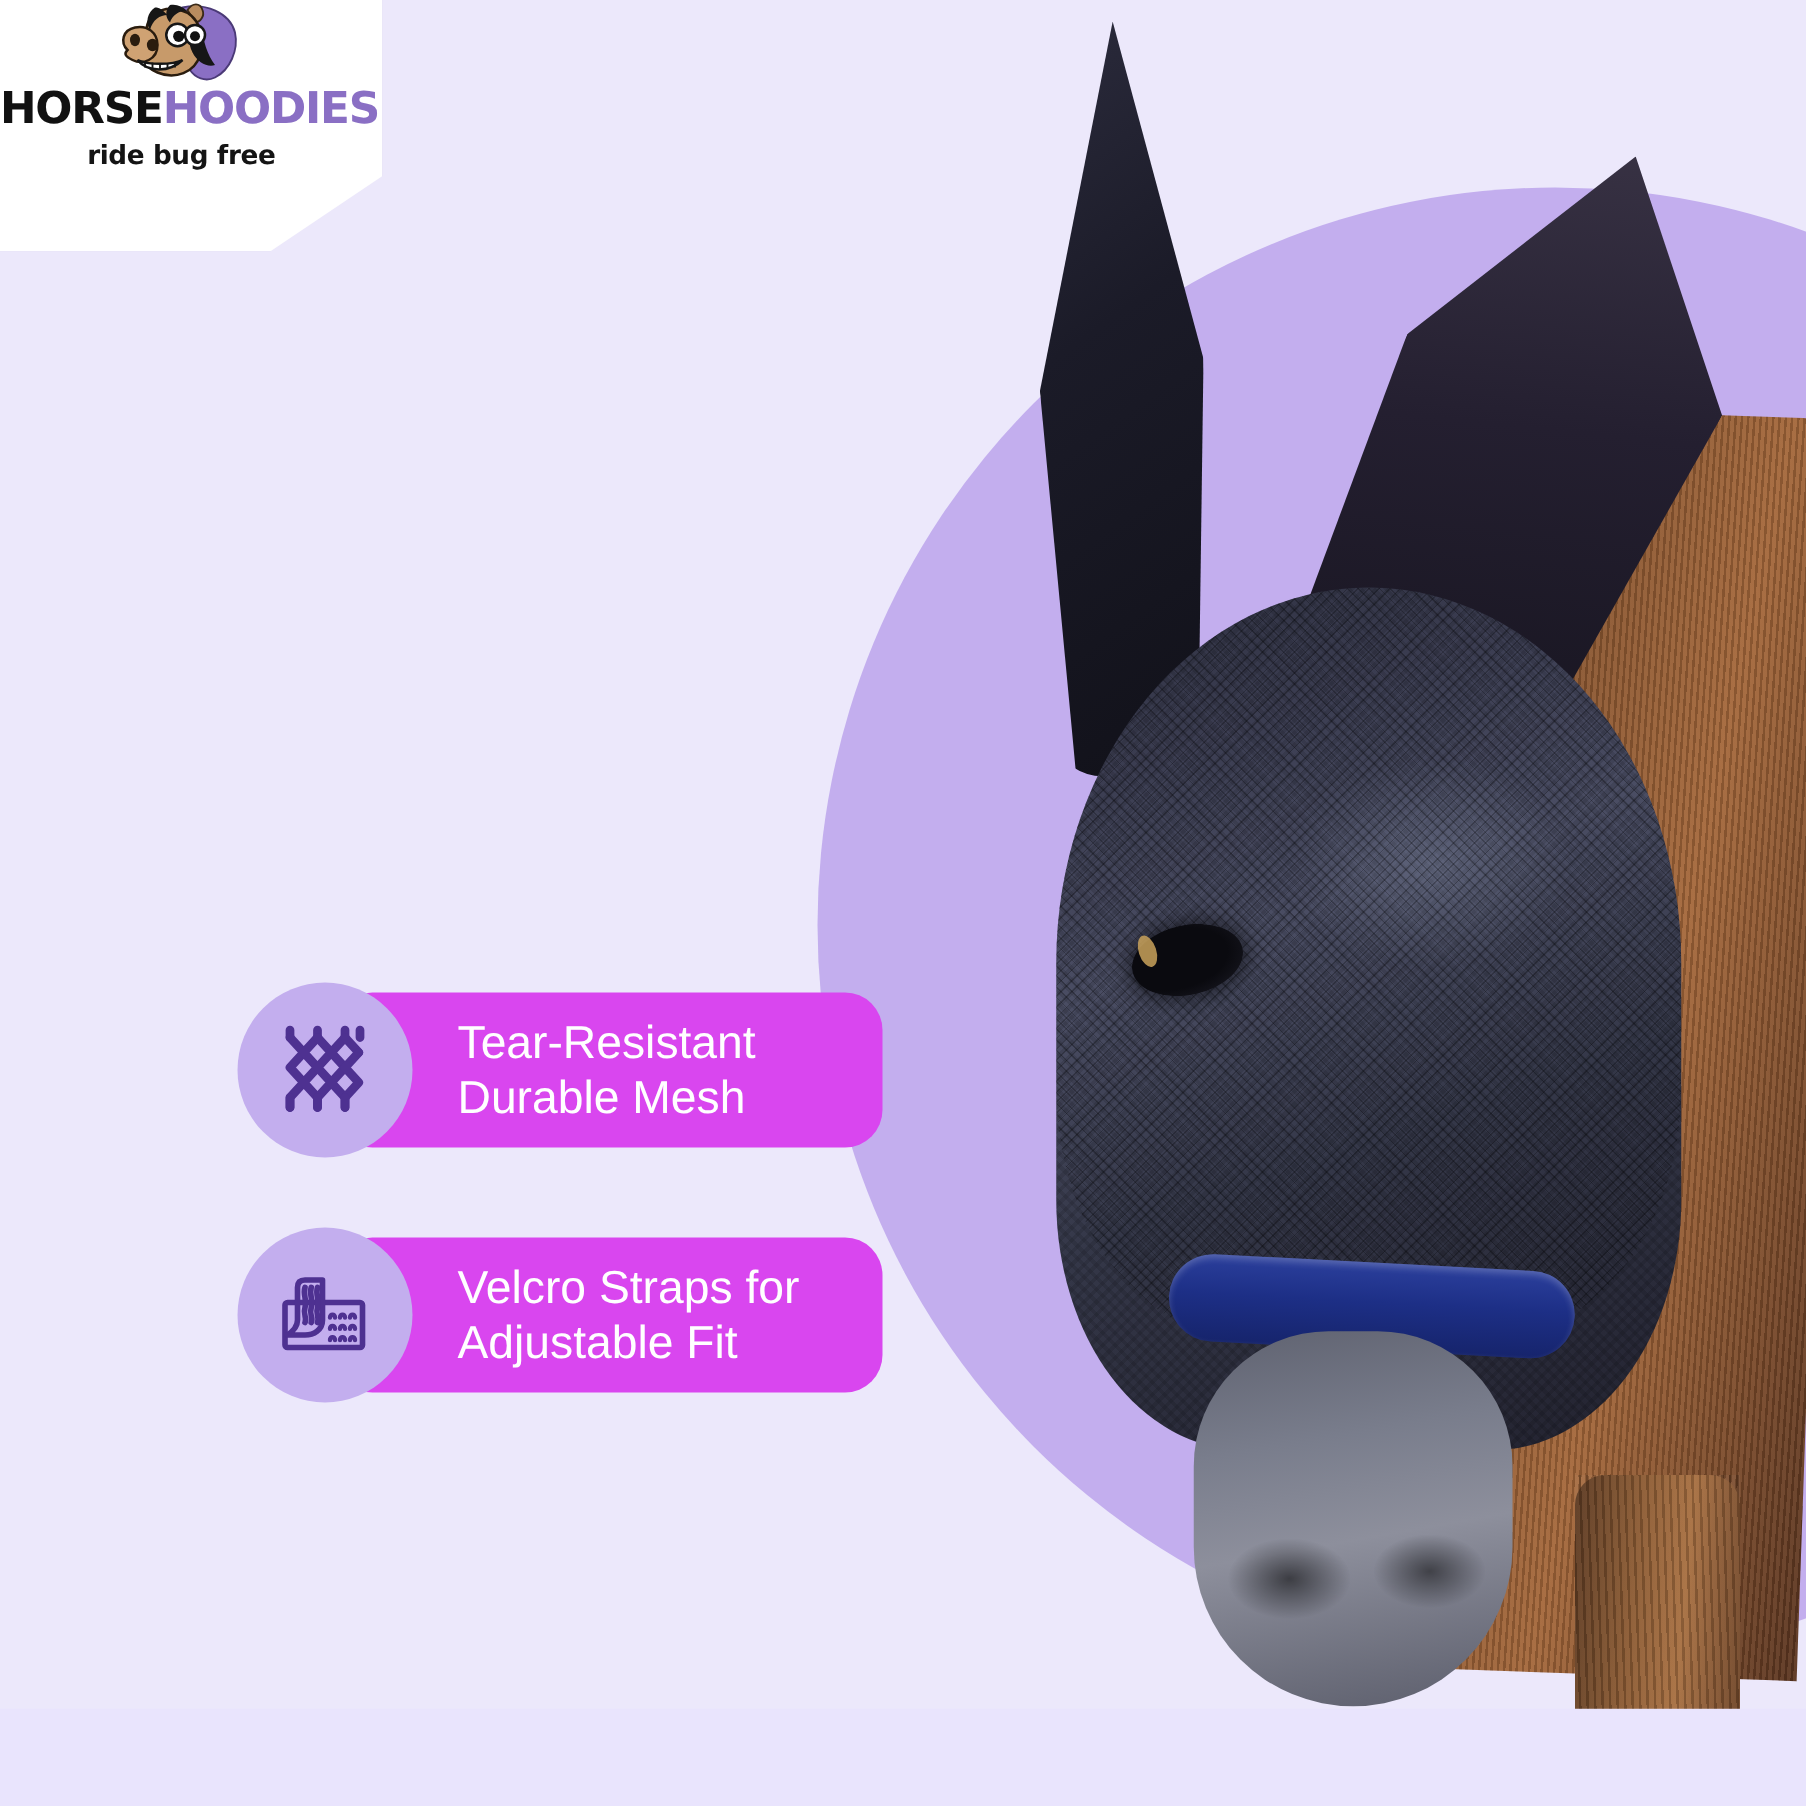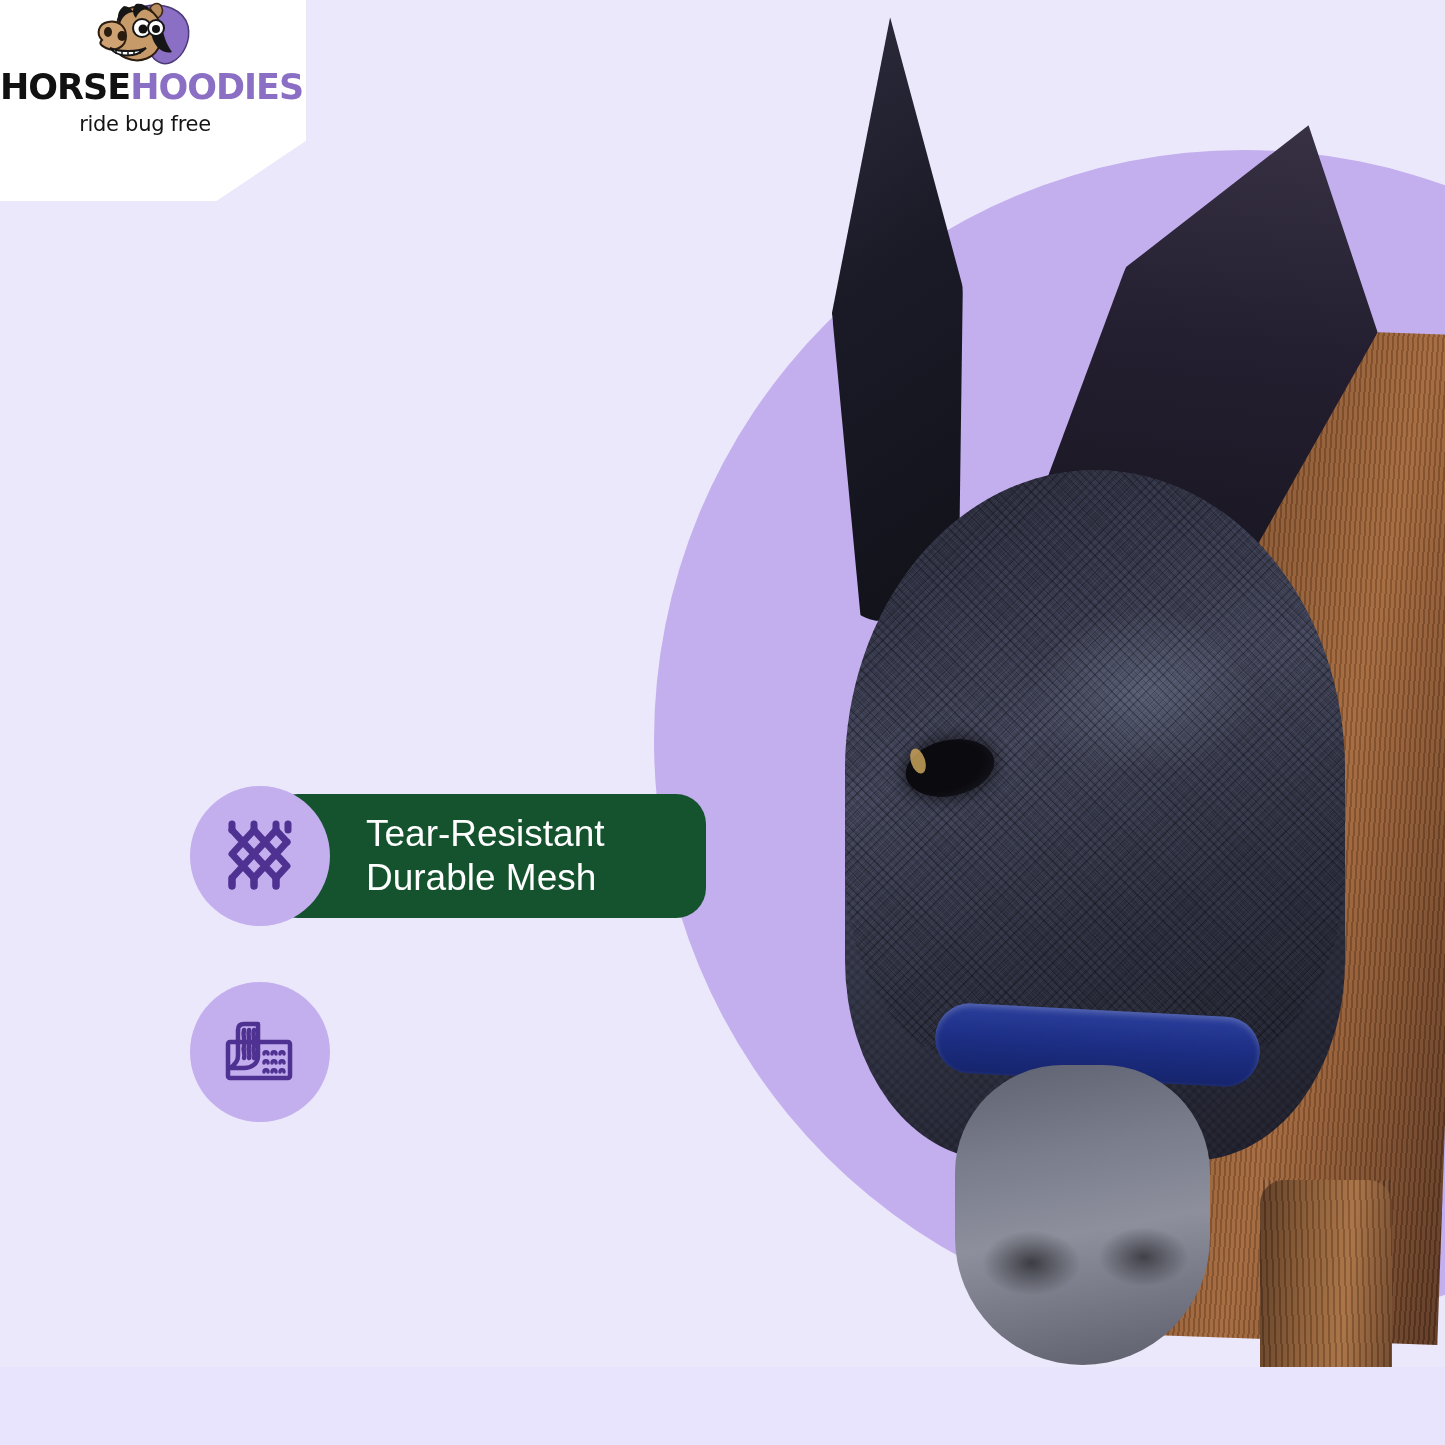--- a/index.html
+++ b/index.html
@@ -154,21 +154,21 @@
     font-size:35px;font-weight:bold;letter-spacing:-1px;
     font-family:"DejaVu Sans", sans-serif;
     white-space:nowrap;
     line-height:1;
   }
   .logo-word .blk{color:#111111;}
   .logo-word .pur{color:#8a6fc4;}
   .logo-tag{
     position:absolute;left:0;top:112px;width:290px;
     text-align:center;
-    font-size:21px;font-weight:normal;color:#141414;
+    font-size:21px;font-weight:bold;color:#141414;
     font-family:"DejaVu Sans", sans-serif;
     letter-spacing:-0.3px;
   }
 
   
   .headline{
     position:absolute;
     left:56px; top:300px;
     width:800px;
     text-align:center;
@@ -197,21 +197,21 @@
   }
   .feature{
     position:relative;
     height:140px;
     margin-bottom:56px;
   }
   .pill{
     position:absolute;
     left:78px; top:8px;
     width:438px; height:124px;
-    background:#14532d;
+    background:#d946ef;
     border-radius:30px;
     display:flex;
     align-items:center;
   }
   .pill-text{
     color:#ffffff;
     font-size:37px;
     line-height:1.18;
     font-family:"Liberation Sans", sans-serif;
     padding-left:98px;
@@ -294,20 +294,24 @@
             <path d="M58 16 L47 28 L58 40 L47 52 L58 64 L58 72"></path>
             <path d="M58 16 L69 28 L58 40 L69 52 L58 64"></path>
             <path d="M69 28 L69 28 M14 64 L14 72 M36 64 L36 72 M58 64 L58 72"></path>
           </g>
         </svg>
       </div>
     </div>
 
 
     <div class="feature">
+      <div class="pill">
+        <div class="pill-text">Velcro Straps for
+Adjustable Fit</div>
+      </div>
       <div class="icon-circle">
         <svg viewBox="0 0 84 84" width="84" height="84">
           <g fill="none" stroke="#4e3191" stroke-width="4.5" stroke-linecap="round" stroke-linejoin="round">
             <rect x="10" y="32" width="62" height="36" rx="2"></rect>
             <path d="M26 14 L40 14 L40 46 C40 54 33 58 26 58 L12 58 C18 54 20 50 20 46 L20 20 C20 16 22 14 26 14 Z"></path>
             <path d="M26 20 C24 26 28 30 26 36 C24 42 28 44 26 48"></path>
             <path d="M31 20 C29 26 33 30 31 36 C29 42 33 44 31 48"></path>
             <path d="M36 20 C34 26 38 30 36 36 C34 42 38 44 36 48"></path>
             <g stroke-width="3.5">
               <path d="M46 44 C46 41 50 41 50 44"></path>

